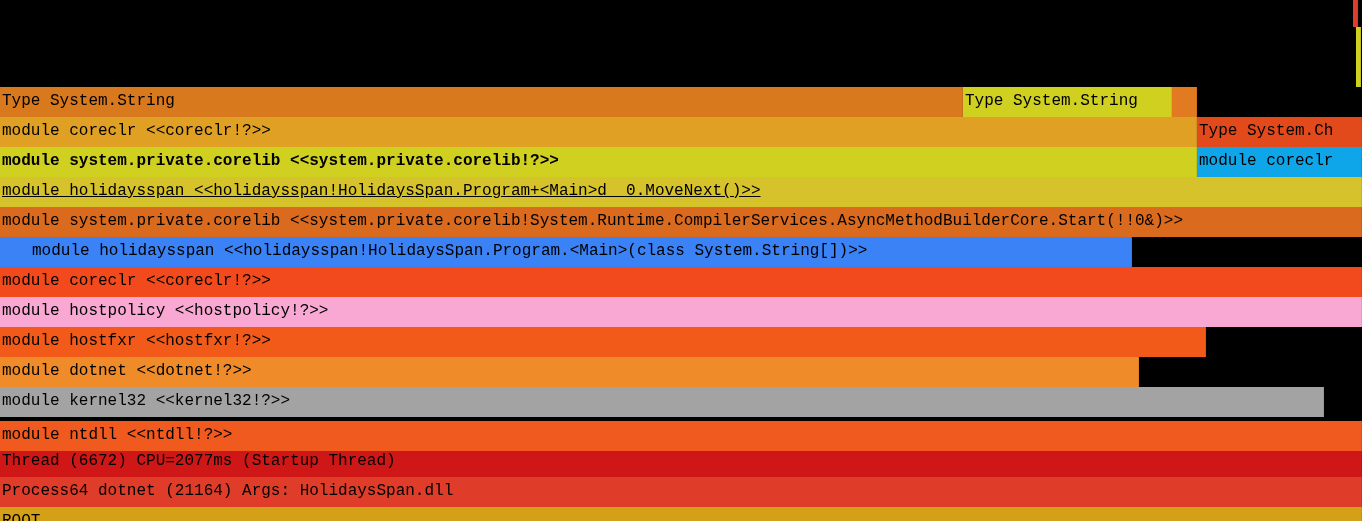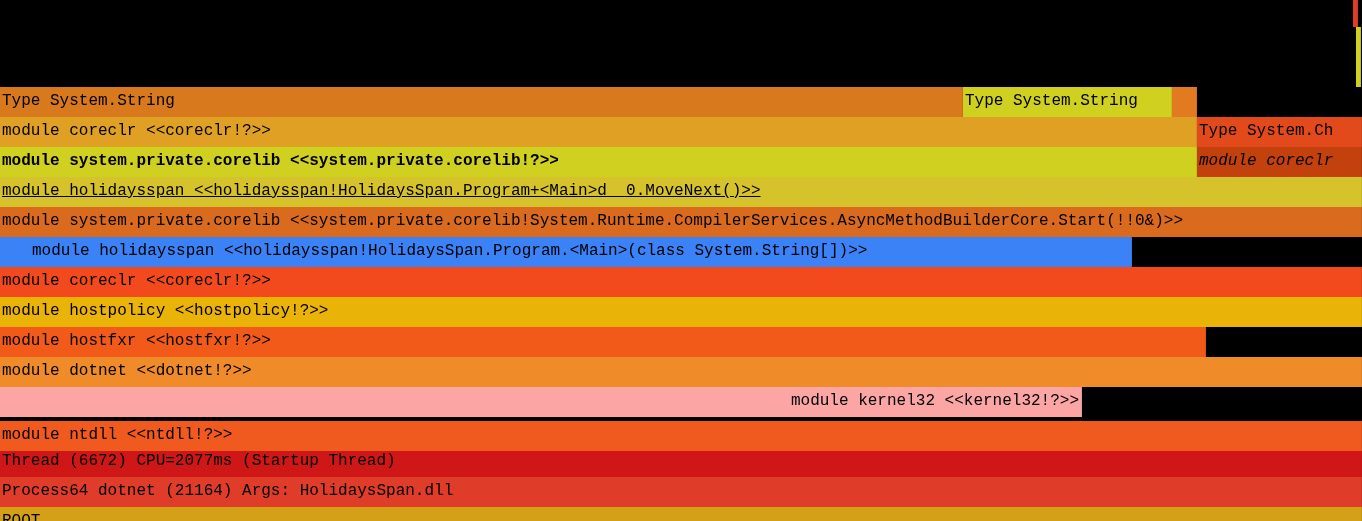--- a/index.html
+++ b/index.html
@@ -36,30 +36,30 @@
   }
 </style>
 </head>
 <body>
 
 <div class="flame" id="flame">
     <div class="frame" style="left: 0px; width: 1362px; top: 491px; height: 30px; background: rgb(212, 160, 23);"><span>ROOT</span></div>
     <div class="frame" style="left: 0px; width: 1362px; top: 461px; height: 30px; background: rgb(224, 60, 42);"><span>Process64 dotnet (21164) Args:  HolidaysSpan.dll</span></div>
     <div class="frame" style="left: 0px; width: 1362px; top: 431px; height: 30px; background: rgb(208, 23, 23);"><span>Thread (6672) CPU=2077ms (Startup Thread)</span></div>
     <div class="frame" style="left: 0px; width: 1362px; top: 405px; height: 30px; background: rgb(240, 90, 30);"><span>module ntdll &lt;&lt;ntdll!?&gt;&gt;</span></div>
-    <div class="frame" style="left: 0px; width: 1082px; top: 371px; height: 30px; background: #fca5a5; text-align: right;"><span>module kernel32 &lt;&lt;kernel32!?&gt;&gt;</span></div>
-    <div class="frame" style="left: 0px; width: 1362px; top: 341px; height: 30px; background: rgb(240, 139, 42);"><span>module dotnet &lt;&lt;dotnet!?&gt;&gt;</span></div>
+    <div class="frame" style="left: 0px; width: 1324px; top: 371px; height: 30px; background: #a3a3a3;"><span>module kernel32 &lt;&lt;kernel32!?&gt;&gt;</span></div>
+    <div class="frame" style="left: 0px; width: 1139px; top: 341px; height: 30px; background: rgb(240, 139, 42);"><span>module dotnet &lt;&lt;dotnet!?&gt;&gt;</span></div>
     <div class="frame" style="left: 0px; width: 1206px; top: 311px; height: 30px; background: rgb(242, 90, 26);"><span>module hostfxr &lt;&lt;hostfxr!?&gt;&gt;</span></div>
-    <div class="frame" style="left: 0px; width: 1362px; top: 281px; height: 30px; background: #eab308;"><span>module hostpolicy &lt;&lt;hostpolicy!?&gt;&gt;</span></div>
+    <div class="frame" style="left: 0px; width: 1362px; top: 281px; height: 30px; background: #f9a8d4;"><span>module hostpolicy &lt;&lt;hostpolicy!?&gt;&gt;</span></div>
     <div class="frame" style="left: 0px; width: 1362px; top: 251px; height: 30px; background: rgb(242, 74, 28);"><span>module coreclr &lt;&lt;coreclr!?&gt;&gt;</span></div>
     <div class="frame" style="left: 0px; width: 1132px; top: 221px; height: 30px; background: #3b82f6; padding-left: 32px;"><span>module holidaysspan &lt;&lt;holidaysspan!HolidaysSpan.Program.&lt;Main&gt;(class System.String[])&gt;&gt;</span></div>
     <div class="frame" style="left: 0px; width: 1362px; top: 191px; height: 30px; background: rgb(217, 106, 30);"><span>module system.private.corelib &lt;&lt;system.private.corelib!System.Runtime.CompilerServices.AsyncMethodBuilderCore.Start(!!0&amp;)&gt;&gt;</span></div>
     <div class="frame" style="left: 0px; width: 1362px; top: 161px; height: 30px; background: rgb(214, 194, 42); text-decoration: underline;"><span>module holidaysspan &lt;&lt;holidaysspan!HolidaysSpan.Program+&lt;Main&gt;d__0.MoveNext()&gt;&gt;</span></div>
     <div class="frame" style="left: 0px; width: 1197px; top: 131px; height: 30px; background: rgb(208, 208, 32); font-weight: bold;"><span>module system.private.corelib &lt;&lt;system.private.corelib!?&gt;&gt;</span></div>
-    <div class="frame" style="left: 1197px; width: 165px; top: 131px; height: 30px; background: #c2410c; font-style: italic;"><span>module coreclr</span></div>
+    <div class="frame" style="left: 1197px; width: 165px; top: 131px; height: 30px; background: #0ea5e9;"><span>module coreclr</span></div>
     <div class="frame" style="left: 0px; width: 1197px; top: 101px; height: 30px; background: rgb(224, 160, 36);"><span>module coreclr &lt;&lt;coreclr!?&gt;&gt;</span></div>
     <div class="frame" style="left: 1197px; width: 165px; top: 101px; height: 30px; background: rgb(226, 74, 28);"><span>Type System.Ch</span></div>
     <div class="frame" style="left: 0px; width: 963px; top: 71px; height: 30px; background: rgb(217, 121, 30);"><span>Type System.String</span></div>
     <div class="frame" style="left: 963px; width: 209px; top: 71px; height: 30px; background: rgb(208, 208, 32);"><span>Type System.String</span></div>
     <div class="frame" style="left: 1172px; width: 25px; top: 71px; height: 30px; background: rgb(226, 122, 34);"><span></span></div>
     <div class="frame" style="left: 1353px; width: 4px; top: -19px; height: 30px; background: rgb(224, 60, 42);"><span></span></div>
     <div class="frame" style="left: 1356px; width: 4px; top: 11px; height: 30px; background: rgb(208, 208, 32);"><span></span></div>
     <div class="frame" style="left: 1356px; width: 4px; top: 41px; height: 30px; background: rgb(208, 208, 32);"><span></span></div>
   </div>
 

